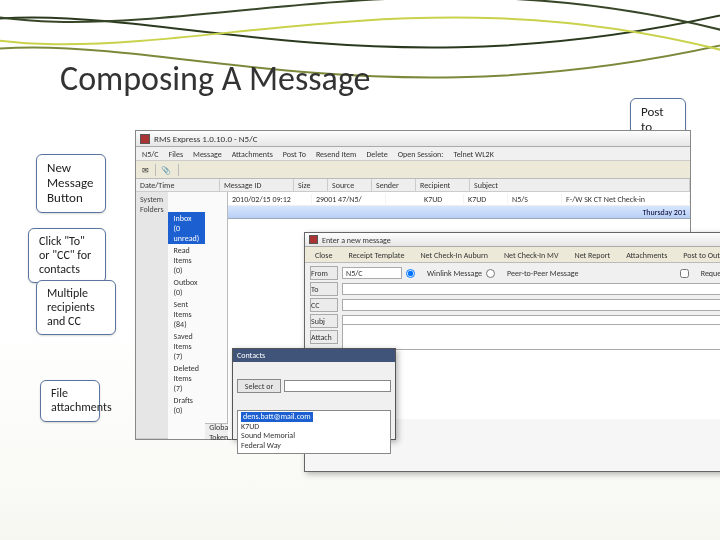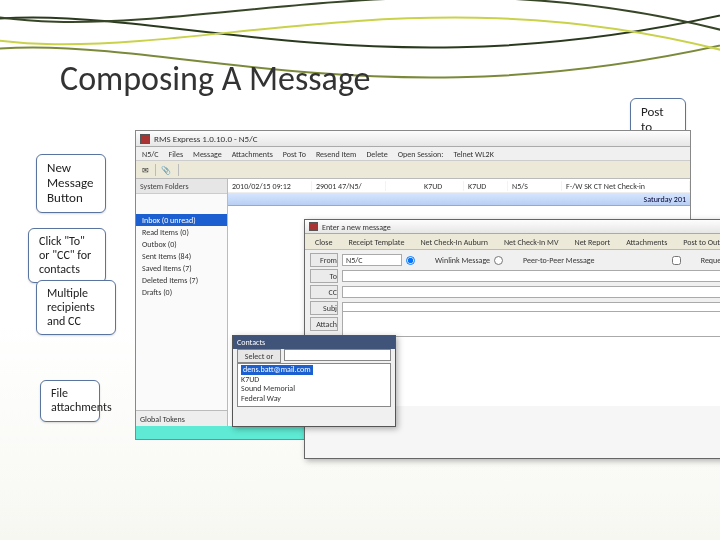--- a/index.html
+++ b/index.html
@@ -19,21 +19,21 @@
     display:flex;align-items:center;padding:0 4px;gap:4px}
   .app-title .ico{width:10px;height:10px;background:#a33;border:1px solid #555}
   .menubar{height:14px;background:#f0f0f0;border-bottom:1px solid #ccc;display:flex;gap:10px;
     padding:0 6px;align-items:center;font-size:8px;color:#333}
   .toolbar{height:18px;background:#ece9d8;border-bottom:1px solid #bbb;display:flex;align-items:center;
     gap:6px;padding:0 6px;font-size:8px}
   .toolbar .sep{width:1px;height:12px;background:#bbb}
   .cols{height:13px;background:#eee;border-bottom:1px solid #ccc;display:flex;font-size:8px}
   .cols span{border-right:1px solid #ccc;padding:1px 4px}
   .body{display:flex;height:calc(100% - 61px)}
-  .sidebar{width:92px;border-right:1px solid #bbb;background:#fafafa;display:flex;flex-direction:column}
+  .sidebar{width:92px;border-right:1px solid #bbb;background:#fafafa;display:flex;flex-direction:row}
   .sb-h{background:#e6e6e6;border-bottom:1px solid #ccc;padding:2px 4px;font-size:8px;color:#444}
   .sb-list{padding:20px 0;font-size:8px}
   .sb-list div{padding:1px 6px}
   .sb-sel{background:#1b5fd0;color:#fff}
   .gtok{margin-top:auto;height:16px;border-top:1px solid #bbb;background:#eee;display:flex;
     align-items:center;padding:0 4px;font-size:8px}
   .main{flex:1;position:relative;background:#fff}
   .row{height:14px;border-bottom:1px solid #eee;display:flex;font-size:8px;align-items:center}
   .row span{padding:0 4px;border-right:1px solid #f3f3f3}
   .bar-msg{height:13px;background:linear-gradient(#d7e6ff,#b8cff3);border-bottom:1px solid #9ab;
@@ -42,31 +42,31 @@
   .compose{position:absolute;left:76px;top:40px;width:470px;height:240px;border:1px solid #666;
     background:#f6f6f6;box-shadow:2px 2px 6px rgba(0,0,0,.3);font-size:8px}
   .c-title{height:14px;background:linear-gradient(#fdfdfd,#e6e6e6);border-bottom:1px solid #aaa;
     display:flex;align-items:center;gap:4px;padding:0 4px}
   .c-title .ico{width:9px;height:9px;background:#a33;border:1px solid #555}
   .c-tool{height:16px;background:#ece9d8;border-bottom:1px solid #bbb;display:flex;align-items:center;
     gap:6px;padding:0 5px}
   .c-tool .btn{padding:1px 4px;border:1px solid transparent}
   .c-form{background:#f0f0f0;padding:3px 5px}
   .c-row{display:flex;align-items:center;gap:4px;margin-bottom:2px;height:14px}
-  .c-lab{width:28px;border:1px solid #aaa;background:#ebebeb;text-align:right;padding:1px 0;font-size:8px}
+  .c-lab{width:28px;border:1px solid #aaa;background:#ebebeb;text-align:left;padding:1px 0;font-size:8px}
   .c-inp{flex:1;border:1px solid #aaa;background:#fff;height:12px;padding:0 3px;display:flex;align-items:center}
-  .c-chk{display:flex;align-items:center;gap:20px;font-size:8px}
+  .c-chk{display:flex;align-items:center;gap:12px;font-size:8px}
   .c-chk input{width:9px;height:9px}
   .c-chk input[type=radio]{width:9px;height:9px}
   .c-body{flex:1;background:#fff;border-top:1px solid #bbb;min-height:70px}
 
   .addrbook{position:absolute;left:4px;top:156px;width:164px;height:92px;border:1px solid #555;
     background:#f0f0f0;box-shadow:2px 2px 6px rgba(0,0,0,.3)}
   .ab-t{height:13px;background:#40547a;color:#fff;font-size:8px;padding:1px 4px}
-  .ab-row{display:flex;gap:3px;padding:0 4px;align-items:flex-start}
+  .ab-row{display:flex;gap:3px;padding:17px 4px;align-items:center}
   .ab-row .ab-l{width:44px;border:1px solid #888;background:#e6e6e6;text-align:center;font-size:8px;padding:1px}
   .ab-row .ab-b{border:1px solid #888;background:#fff;flex:1;height:12px}
   .ab-list{border:1px solid #888;background:#fff;margin:0 4px 4px 4px;height:44px;font-size:8px;padding:1px 3px;
     overflow:hidden;line-height:1.2}
   .ab-sel{background:#1b5fd0;color:#fff;display:inline-block;padding:0 2px}
 </style>
 </head>
 <body>
 
 <div class="bg"></div>
@@ -101,20 +101,29 @@
     <span>Resend Item</span>
     <span>Delete</span>
     <span>Open Session:</span>
     <span class="sel">Telnet WL2K</span>
   </div>
   <div class="toolbar">
     <span>✉</span>
     <span class="sep"></span>
     <span>📎</span>
     <span class="sep"></span>
+  </div>
+  <div class="cols">
+    <span style="width:84px">Date/Time</span>
+    <span style="width:74px">Message ID</span>
+    <span style="width:34px">Size</span>
+    <span style="width:44px">Source</span>
+    <span style="width:44px">Sender</span>
+    <span style="width:54px">Recipient</span>
+    <span style="flex:1">Subject</span>
   </div>
   <div class="body">
     <div class="sidebar">
       <div class="sb-h">System Folders</div>
       <div class="sb-list">
         <div class="sb-sel">Inbox  (0 unread)</div>
         <div>Read Items (0)</div>
         <div>Outbox (0)</div>
         <div>Sent Items (84)</div>
         <div>Saved Items (7)</div>
@@ -126,21 +135,21 @@
     <div class="main">
       <div class="row">
         <span style="width:84px">2010/02/15 09:12</span>
         <span style="width:74px">29001 47/N5/</span>
         <span style="width:34px"></span>
         <span style="width:44px">K7UD</span>
         <span style="width:44px">K7UD</span>
         <span style="width:54px">N5/S</span>
         <span style="flex:1">F-/W  SK  CT Net Check-in</span>
       </div>
-      <div class="bar-msg" style="text-align:right">Saturday 201</div>
+      <div class="bar-msg" style="text-align:right">Thursday 201</div>
 
       <div class="compose">
         <div class="c-title">
           <span class="ico"></span>
           <span>Enter a new message</span>
         </div>
         <div class="c-tool">
           <span class="btn">Close</span>
           <span class="btn">Receipt Template</span>
           <span class="btn">Net Check-In Auburn</span>

